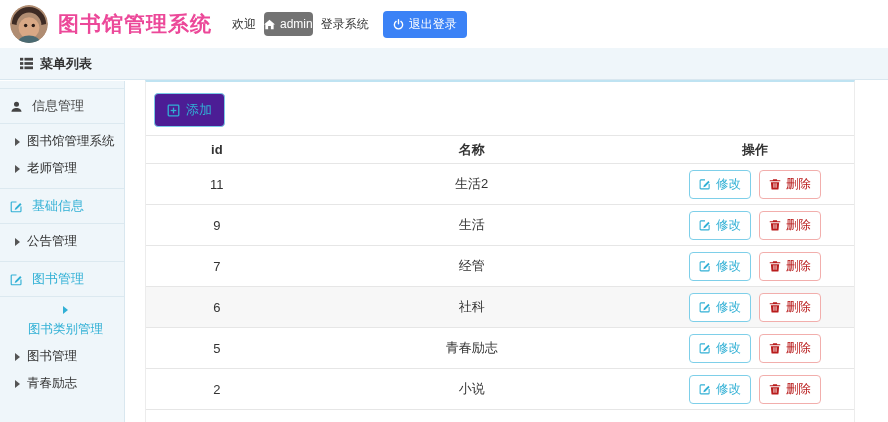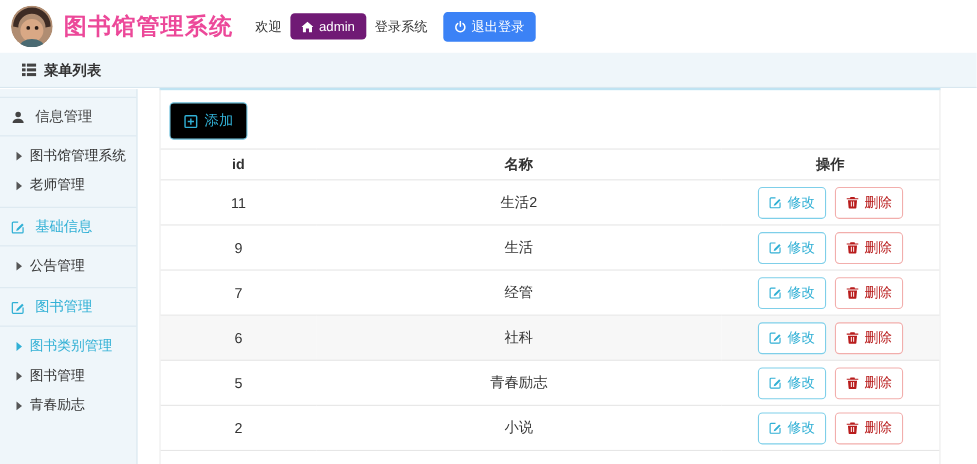--- a/index.html
+++ b/index.html
@@ -4,49 +4,49 @@
 <style>
   * { margin:0; padding:0; box-sizing:border-box; }
   html,body { width:888px; height:422px; overflow:hidden; background:#fff;
     font-family:"Liberation Sans","DejaVu Sans",sans-serif; color:#333; }
 
   
   .header { height:48px; display:flex; align-items:center; padding-left:10px; background:#fff; }
   .avatar { width:38px; height:38px; border-radius:50%; overflow:hidden; flex:0 0 auto; }
   .app-title { font-size:21px; font-weight:600; color:#ec4899; margin-left:10px; letter-spacing:1px; }
   .welcome { font-size:12px; color:#333; margin-left:20px; }
-  .badge-green { margin-left:8px; background:#701a75; color:#fff; font-size:12px;
-    padding:5px 10px; border-radius:4px; display:inline-flex; align-items:center; gap:5px; border:none; cursor:pointer; }
+  .badge-green { margin-left:8px; background:#737373; color:#fff; font-size:12px;
+    padding:5px 0; border-radius:4px; display:inline-flex; align-items:center; gap:5px; border:none; cursor:pointer; }
   .login-sys { font-size:12px; color:#333; margin-left:8px; }
   .btn-red { margin-left:14px; background:#3b82f6; color:#fff; font-size:12px;
     padding:5px 10px; border-radius:4px; display:inline-flex; align-items:center; gap:5px; border:none; cursor:pointer; }
 
   
   .menu-band { height:32px; background:#eff6fa; border-bottom:1px solid #d9e7ef;
     display:flex; align-items:center; padding-left:20px; gap:7px; font-size:13px; font-weight:600; color:#333; }
 
   
   .sidebar { position:absolute; top:81px; left:0; bottom:0; width:125px;
     background:#eff6fa; border-right:1px solid #d9e7ef; padding-top:7px; }
   .side-header { display:flex; align-items:center; gap:9px; padding:8px 10px;
     font-size:13px; color:#444; border-top:1px solid #dce9f0; border-bottom:1px solid #dce9f0; cursor:pointer; }
   .side-header .ic { display:inline-flex; width:13px; height:13px; }
   .side-header.blue { color:#31b0d5; }
   .side-items { padding:4px 0 6px 0; }
   .side-item { display:flex; align-items:center; gap:7px; padding:5px 8px 5px 15px;
     font-size:12.5px; color:#333; cursor:pointer; }
   .caret { width:0; height:0; border-top:4px solid transparent; border-bottom:4px solid transparent;
     border-left:5px solid #555; display:inline-block; }
-  .side-item.active { color:#31b0d5; }
+  .side-item.active { color:#31b0d5;flex-direction:column; }
   .side-item.active .caret { border-left-color:#31b0d5; }
 
   
   .panel { position:absolute; left:145px; top:80px; width:710px; bottom:-30px;
     background:#fff; border:1px solid #ececec; border-top:2px solid #bfe3f2; padding:9px 0 0 0; }
-  .btn-add { margin:2px 0 8px 8px; background:#000000; border:1px solid #79cbe6; color:#31b0d5;
+  .btn-add { margin:2px 0 8px 8px; background:#4c1d95; border:1px solid #79cbe6; color:#31b0d5;
     font-size:13px; padding:7px 12px; border-radius:4px; display:inline-flex; align-items:center; gap:6px; cursor:pointer; }
 
   table { width:100%; border-collapse:collapse; }
   th { font-size:13px; font-weight:bold; color:#333; height:28px; text-align:center;
     border-top:1px solid #e6e6e6; border-bottom:1px solid #e6e6e6; }
   td { font-size:13px; color:#333; height:41px; text-align:center; border-bottom:1px solid #e6e6e6; }
   tr.hl td { background:#f7f7f7; }
   .col-id { width:20%; } .col-name { width:52%; } .col-op { width:28%; }
   .op-wrap { display:flex; justify-content:center; gap:8px; }
   .btn-edit { background:#fff; border:1px solid #7ecfe9; color:#31b0d5; font-size:12.5px;

